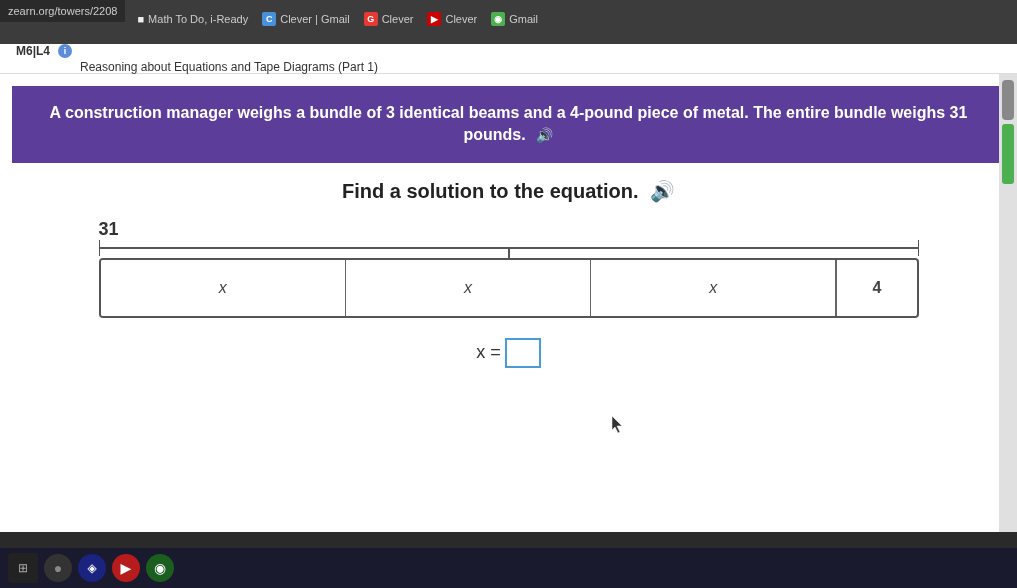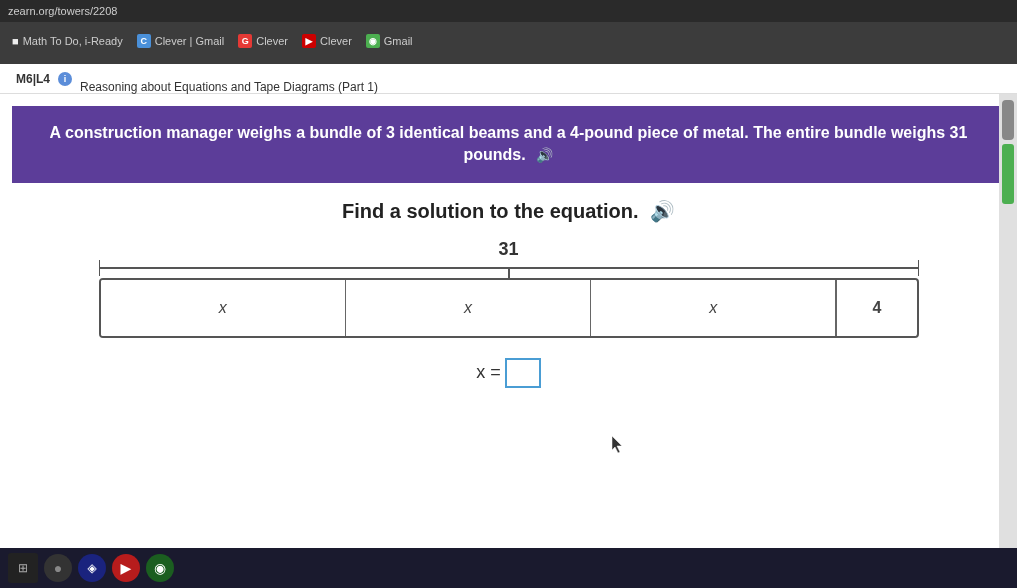--- a/index.html
+++ b/index.html
@@ -9,23 +9,23 @@
       height: 588px;
       background: #2a2a2a;
       font-family: Arial, sans-serif;
       overflow: hidden;
       position: relative;
     }
 
     
     .browser-chrome {
       background: #3c3c3c;
-      height: 64px;
-      display: flex;
-      flex-direction: column;
+      height: 44px;
+      display: flex;
+      flex-direction: row;
     }
 
     .url-bar {
       background: #2a2a2a;
       height: 22px;
       display: flex;
       align-items: center;
       padding: 0 8px;
       font-size: 11px;
       color: #ccc;
@@ -72,21 +72,21 @@
       height: calc(588px - 60px - 40px);
       position: relative;
       overflow: hidden;
     }
 
     
     .lesson-header {
       height: 30px;
       background: white;
       display: flex;
-      align-items: center;
+      align-items: flex-start;
       padding: 0 16px;
       gap: 8px;
       font-size: 12px;
       color: #333;
       border-bottom: 1px solid #ddd;
     }
 
     .lesson-code {
       font-weight: bold;
       color: #333;
@@ -332,21 +332,21 @@
     <div class="main-content">
 
       <div class="find-solution-text">
         <span>Find a solution to the equation.</span>
         <span style="margin-left:6px;">🔊</span>
       </div>
 
       <div class="tape-diagram-container">
 
         <div style="position:relative; width:820px; margin:0 auto;">
-          <div style="text-align:center; font-size:18px; font-weight:bold; color:#333; margin-bottom:0;">31</div>
+          <div style="font-size:18px; font-weight:bold; color:#333; margin-bottom:0;">31</div>
 
           <svg width="820" height="18" style="display:block; margin:0 auto 0 auto;">
 
             <line x1="0" y1="8" x2="820" y2="8" stroke="#555" stroke-width="2"></line>
 
             <line x1="0" y1="0" x2="0" y2="16" stroke="#555" stroke-width="2"></line>
 
             <line x1="820" y1="0" x2="820" y2="16" stroke="#555" stroke-width="2"></line>
 
             <line x1="410" y1="8" x2="410" y2="18" stroke="#555" stroke-width="2"></line>

